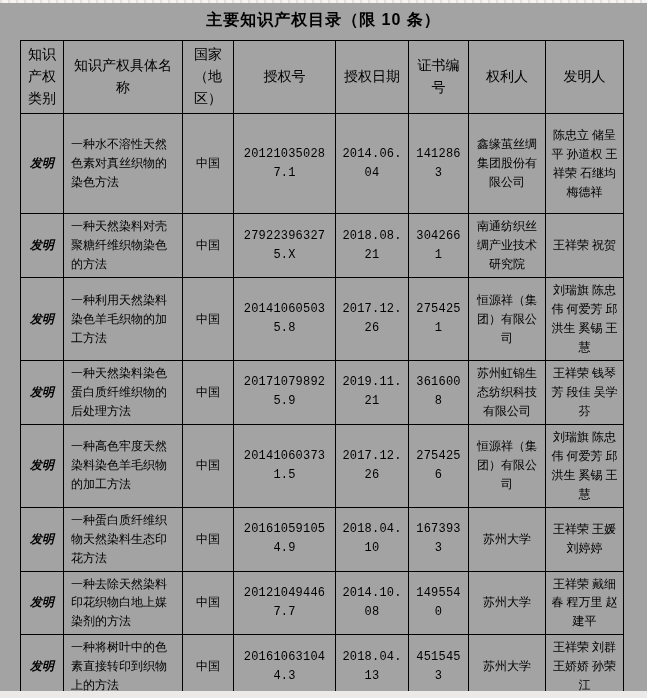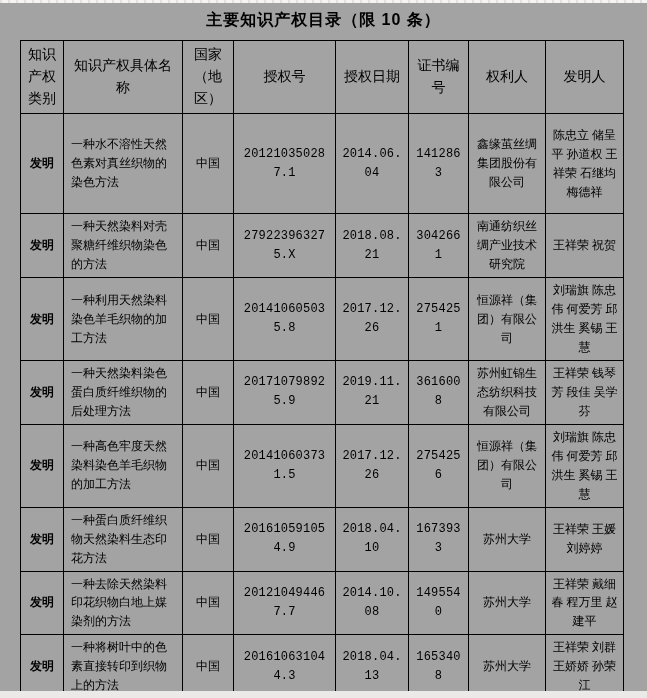--- a/index.html
+++ b/index.html
@@ -77,21 +77,21 @@
   tbody tr:nth-child(6) { height: 56px; }
   tbody tr:nth-child(7) { height: 58px; }
   tbody tr:nth-child(8) { height: 56px; }
   tbody tr:nth-child(9) { height: 58px; }
 
   td.col-name {
     text-align: left;
     padding-left: 7px;
     padding-right: 6px;
   }
-  td.col-category { font-weight: bold; }
+  td.col-category { font-weight: bold; font-style: italic; }
   td.col-number, td.col-date, td.col-cert {
     font-family: Liberation Mono, monospace;
     letter-spacing: 0.2px;
   }
 </style>
 </head>
 <body>
 
 <div class="page">
   <div class="top-strip"></div>
@@ -191,21 +191,21 @@
           <td class="col-cert">1495540</td>
           <td class="col-holder">苏州大学</td>
           <td class="col-inventors">王祥荣 戴细春 程万里 赵建平</td>
         </tr>
         <tr>
           <td class="col-category">发明</td>
           <td class="col-name">一种将树叶中的色素直接转印到织物上的方法</td>
           <td class="col-country">中国</td>
           <td class="col-number">201610631044.3</td>
           <td class="col-date">2018.04.13</td>
-          <td class="col-cert">1653408</td>
+          <td class="col-cert">4515453</td>
           <td class="col-holder">苏州大学</td>
           <td class="col-inventors">王祥荣 刘群 王娇娇 孙荣江</td>
         </tr>
         <tr>
           <td class="col-category">发明</td>
           <td class="col-name">一种水性黑色天然染料喷墨印花墨水的制备方法</td>
           <td class="col-country">中国</td>
           <td class="col-number">201610624806.7</td>
           <td class="col-date">2018.08.07</td>
           <td class="col-cert">3026240</td>

